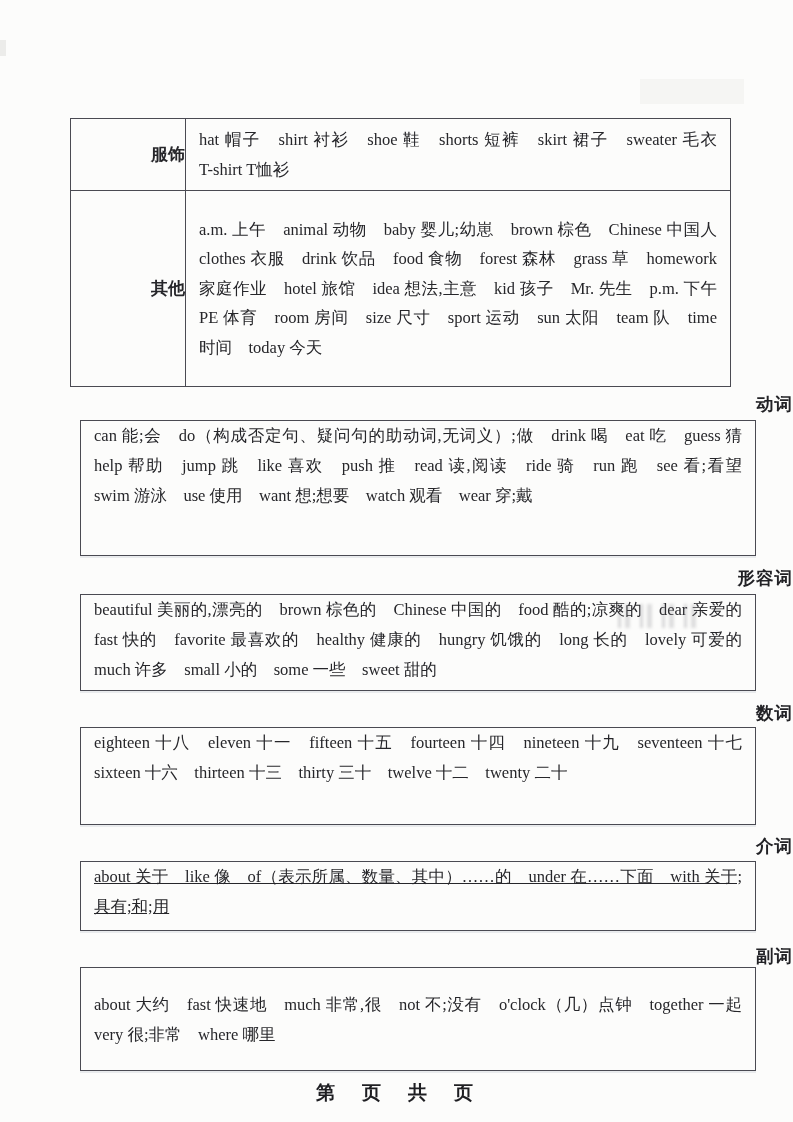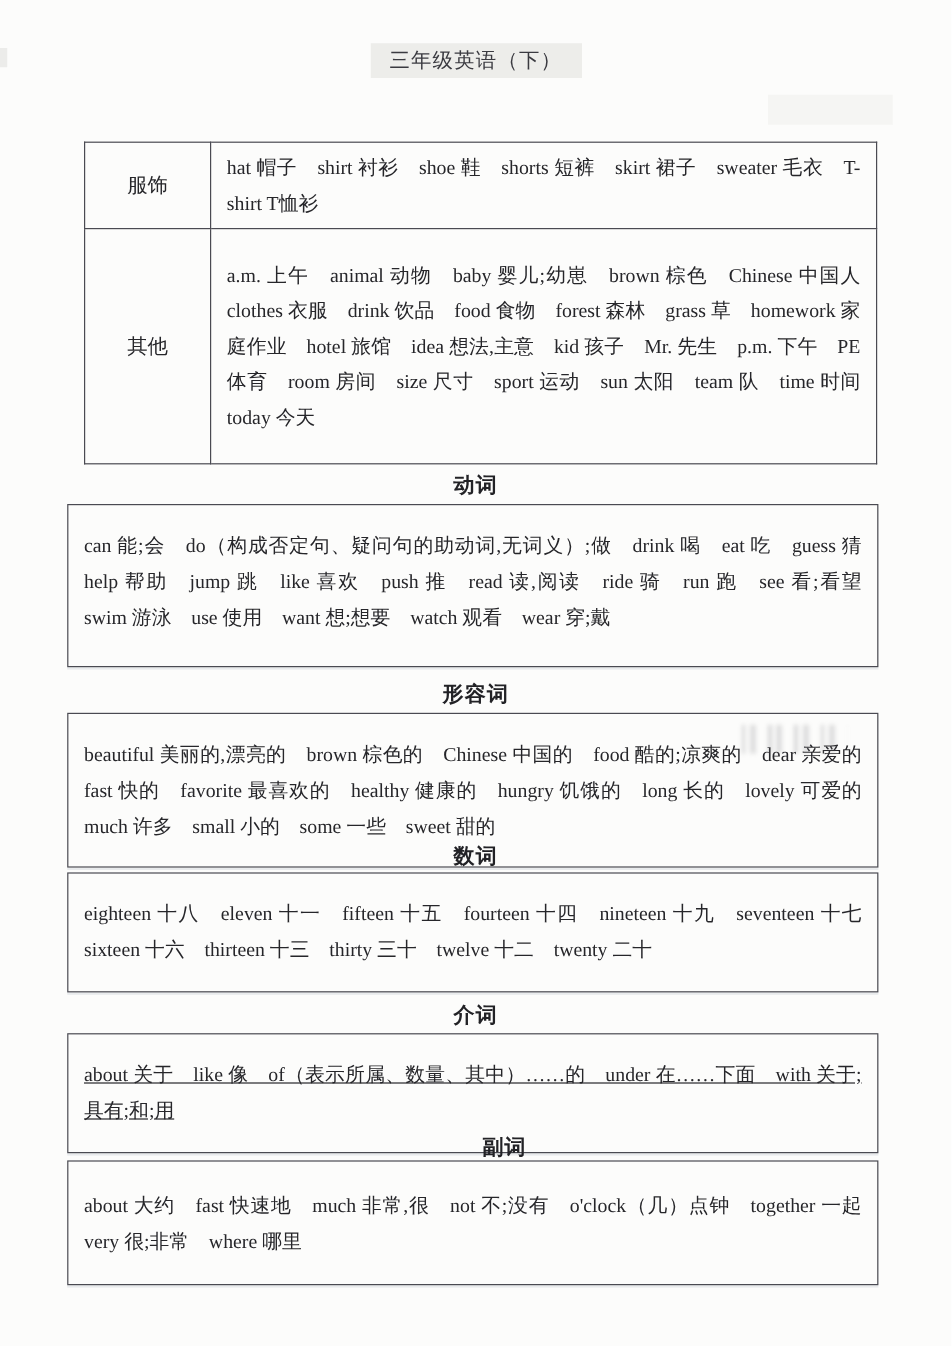--- a/index.html
+++ b/index.html
@@ -37,43 +37,44 @@
   .vocab-table{
     position:absolute;top:118px;left:70px;width:661px;
     border-collapse:collapse;table-layout:fixed;
   }
   .vocab-table td{
     border:1.6px solid var(--border);
     font-size:16.5px;
     vertical-align:middle;
   }
   .vocab-table td.cat{
-    width:105px;
-    text-align:center;
+    width:115px;
+    text-align:right;
     font-size:17px;
+    font-weight:bold;
   }
   .vocab-table td.entries{
     padding:6px 13px;
     line-height:29.4px;
     text-align:justify;
   }
   .row-clothing{height:72px;}
   .row-other{height:196px;}
 
   .sec-heading{
     position:absolute;left:0;width:100%;
-    text-align:center;
+    text-align:right;
     font-size:17.5px;font-weight:bold;
     letter-spacing:1px;
     color:#222226;
   }
   .sec-box{
-    position:absolute;left:56px;width:676px;
+    position:absolute;left:80px;width:676px;
     border:1.6px solid var(--border);
-    padding:19px 13px;
+    padding:0 13px;
     font-size:16.5px;
     line-height:29.8px;
     text-align:justify;
     box-shadow:0 2px 0 rgba(150,160,180,0.18);
     background:transparent;
   }
   #sec-heading-0{top:392px;}
   #sec-box-0{top:420px;min-height:136px;}
   #sec-heading-1{top:566px;}
   #sec-box-1{top:594px;min-height:97px;}
@@ -100,23 +101,20 @@
     font-size:19px;font-weight:bold;
     letter-spacing:4px;
     color:#1e1e22;
   }
 </style>
 </head>
 <body>
 
 <div class="page">
 
-  <div class="doc-header">
-    <span class="doc-title">三年级英语（下）</span>
-  </div>
 
   <div class="artifact artifact-left"></div>
   <div class="artifact artifact-tr"></div>
 
   <table class="vocab-table">
     <tbody>
         <tr class="row-clothing">
       <td class="cat">服饰</td>
       <td class="entries">hat 帽子　shirt 衬衫　shoe 鞋　shorts 短裤　skirt 裙子　sweater 毛衣　T-shirt T恤衫</td>
     </tr>
@@ -137,14 +135,15 @@
   <div class="sec-box" id="sec-box-2">eighteen 十八　eleven 十一　fifteen 十五　fourteen 十四　nineteen 十九　seventeen 十七　sixteen 十六　thirteen 十三　thirty 三十　twelve 十二　twenty 二十</div>
 
   <h2 class="sec-heading" id="sec-heading-3">介词</h2>
   <div class="sec-box" id="sec-box-3">about 关于　like 像　of（表示所属、数量、其中）……的　under 在……下面　with 关于;具有;和;用</div>
 
   <h2 class="sec-heading" id="sec-heading-4">副词</h2>
   <div class="sec-box" id="sec-box-4">about 大约　fast 快速地　much 非常,很　not 不;没有　o'clock（几）点钟　together 一起　very 很;非常　where 哪里</div>
 
   <div class="watermark"></div>
 
+  <div class="doc-footer">第　页　共　页</div>
 
 </div>
 
 </body></html>

